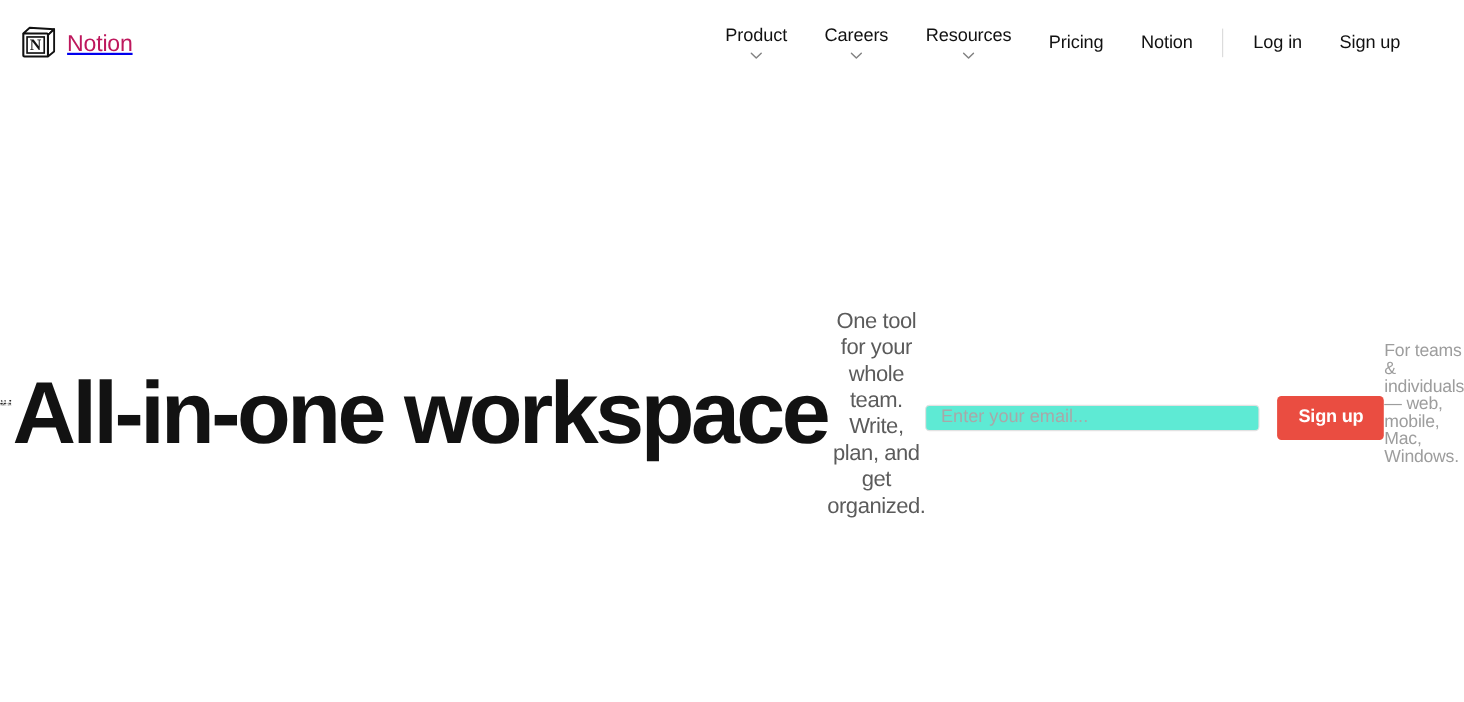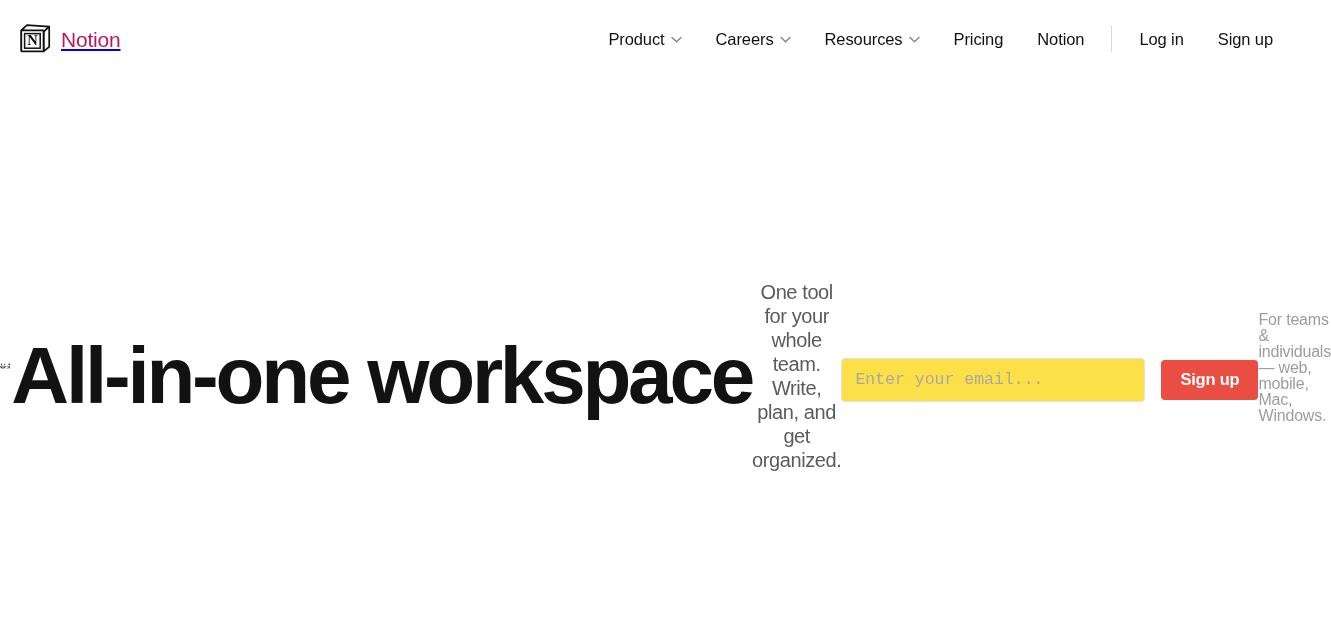--- a/index.html
+++ b/index.html
@@ -50,20 +50,21 @@
     align-items: center;
     gap: 6px;
     font-size: 16.5px;
     font-weight: 500;
     color: #111111;
     letter-spacing: -0.1px;
     padding: 0 17px;
     cursor: pointer;
     white-space: nowrap;
     line-height: 1;
+    flex-direction: column;
   }
   .chev { display: block; width: 11px; height: 7px; opacity: .72; }
   .nav-divider {
     width: 1px;
     height: 26px;
     background: #d9d9d9;
     margin: 0 10px;
     flex: none;
   }
   .nav-auth { padding: 0 17px; }
@@ -102,25 +103,25 @@
   }
 
   .signup-row {
     margin-top: 27px;
     display: flex;
     align-items: center;
     gap: 16px;
   }
   .email-input {
     width: 304px;
-    height: 44px;
+    height: 24px;
     border: 1px solid #e2e2e2;
     border-radius: 4px;
-    background: #fde047;
-    font-family: Liberation Mono, monospace;
+    background: #5eead4;
+    font-family: Liberation Sans, sans-serif;
     font-size: 16.5px;
     color: #2b2b2b;
     padding: 0 13px;
     outline: none;
   }
   .email-input::placeholder { color: #a8a8a8; }
 
   .signup-btn {
     height: 40px;
     padding: 0 19px;

